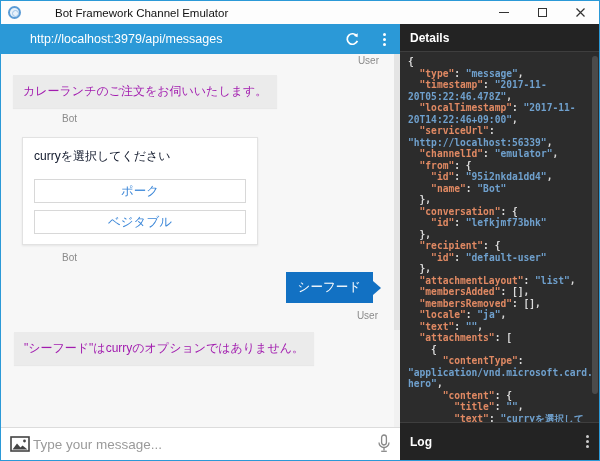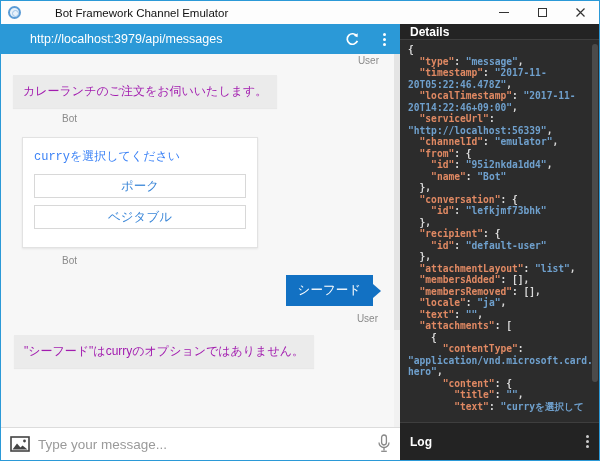--- a/index.html
+++ b/index.html
@@ -44,42 +44,42 @@
   .bot-label-1 { margin:5px 0 0 13px; }
   .bot-label-2 { margin:7px 0 0 13px; }
   .user-label  { text-align:right; margin:7px 22px 0 0; }
 
   .bubble-bot { display:inline-block; background:#ebebeb; color:#a21caf; font-size:12px;
                 padding:8px 10px; margin:9px 40px 0 12px; box-shadow:0 1px 1px rgba(0,0,0,.06); }
   .bubble2 { margin:11px 30px 0 13px; }
 
   .card { width:236px; margin:13px 0 0 21px; background:#fff; border:1px solid #e2e2e2;
           padding:10px 11px 10px 11px; box-shadow:0 1px 2px rgba(0,0,0,.08); }
-  .card-prompt { font-size:12px; color:#3b82f6; margin-bottom:9px;font-family:Liberation Mono, monospace; }
+  .card-prompt { font-size:12px; color:#0f172a; margin-bottom:14px; }
   .card-btn { display:block; width:100%; height:24px; margin-bottom:7px; background:#fff;
               border:1px solid #d8d8d8; color:var(--card-button-text,#3c87d8);
               font-size:12.5px; font-family:inherit; text-align:center; cursor:pointer; }
-  .card-btn:last-child { margin-bottom:8px; }
+  .card-btn:last-child { margin-bottom:0; }
 
   .user-row { text-align:right; padding-right:27px; margin-top:9px; }
   .bubble-user { position:relative; display:inline-block; background:var(--user-bubble-blue,#1271c3);
                  color:#fff; font-size:12.5px; padding:7px 12px; }
   .bubble-user::after { content:""; position:absolute; right:-8px; top:50%; margin-top:-7px;
                  border-left:8px solid var(--user-bubble-blue,#1271c3);
                  border-top:7px solid transparent; border-bottom:7px solid transparent; }
 
   
   .inputbar { height:33px; background:#fff; border-top:1px solid #dcdcdc; display:flex;
-              align-items:center; padding:0 9px; gap:8px; flex:0 0 auto; }
+              align-items:center; padding:0 9px; gap:3px; flex:0 0 auto; }
   .inputbar input { flex:1; border:none; outline:none; font-size:13.5px; color:#333;
                     font-family:inherit; background:transparent; }
   .inputbar input::placeholder { color:#9a9a9a; }
 
   
-  .panel-header { height:16px; background:#232323; border-bottom:1px solid #3e3e3e;
+  .panel-header { height:28px; background:#232323; border-bottom:1px solid #3e3e3e;
                   color:#fff; font-size:12px; font-weight:bold; display:flex;
                   align-items:center; padding:0 10px; flex:0 0 auto; }
   .json-wrap { flex:1; position:relative; overflow:hidden; padding:4px 6px 0 8px; }
   .json-pre { white-space:pre; font-family:"DejaVu Sans Mono", monospace;
               font-size:9.6px; line-height:11.5px; font-weight:bold; }
   .jp { color:#dbdbdb; } .jk { color:var(--json-key,#e08963); } .jv { color:var(--json-value,#6fa0cd); }
   .details-scrollthumb { position:absolute; right:1px; top:4px; width:6px; height:338px;
                          background:#4b4b4b; border-radius:3px; }
   .log-bar { height:38px; background:#232323; border-top:1px solid #3e3e3e; color:#fff;
              font-size:12px; font-weight:bold; display:flex; align-items:center;

